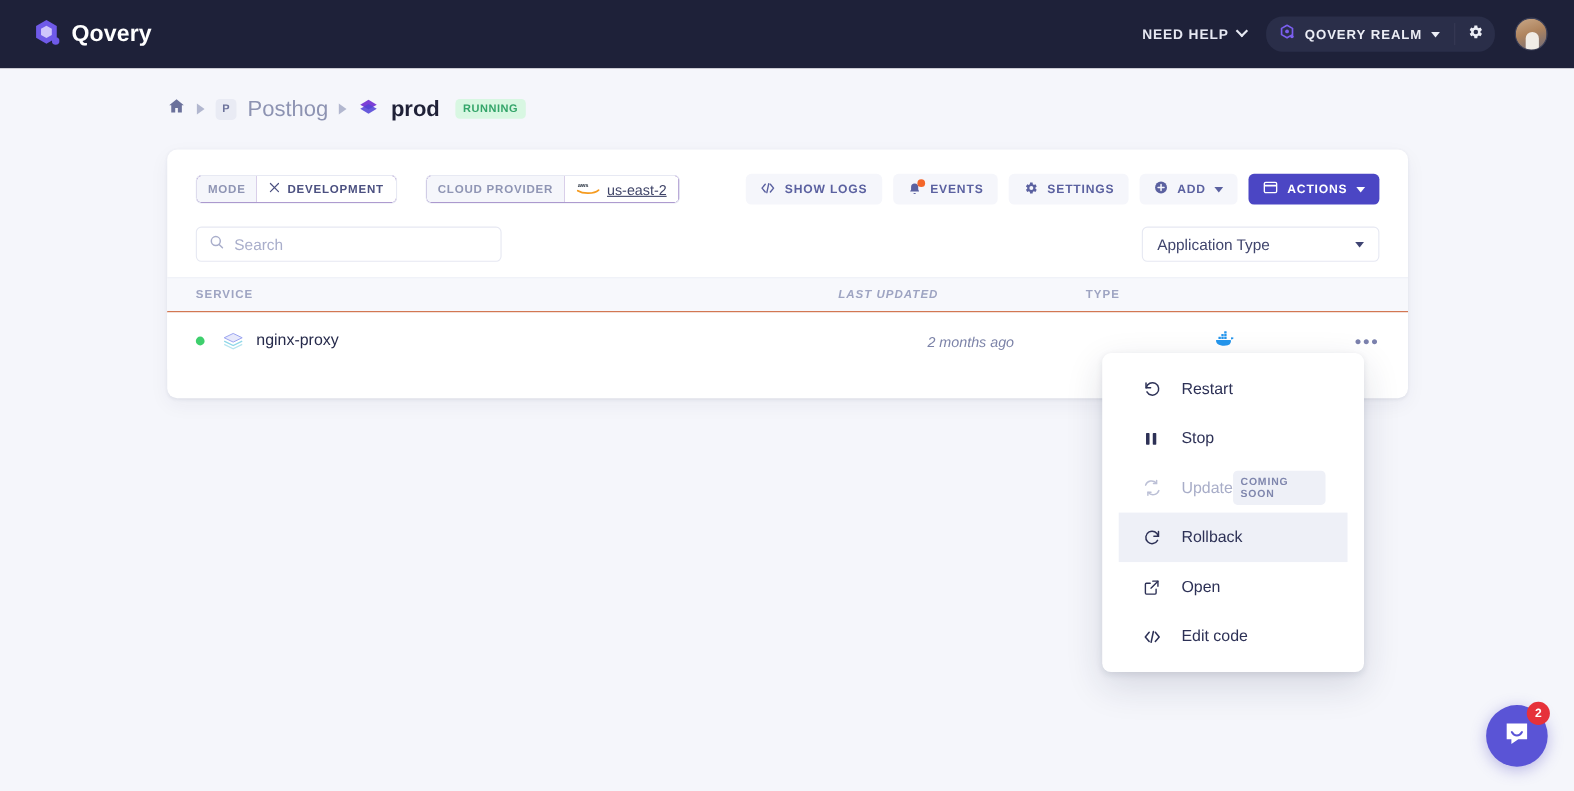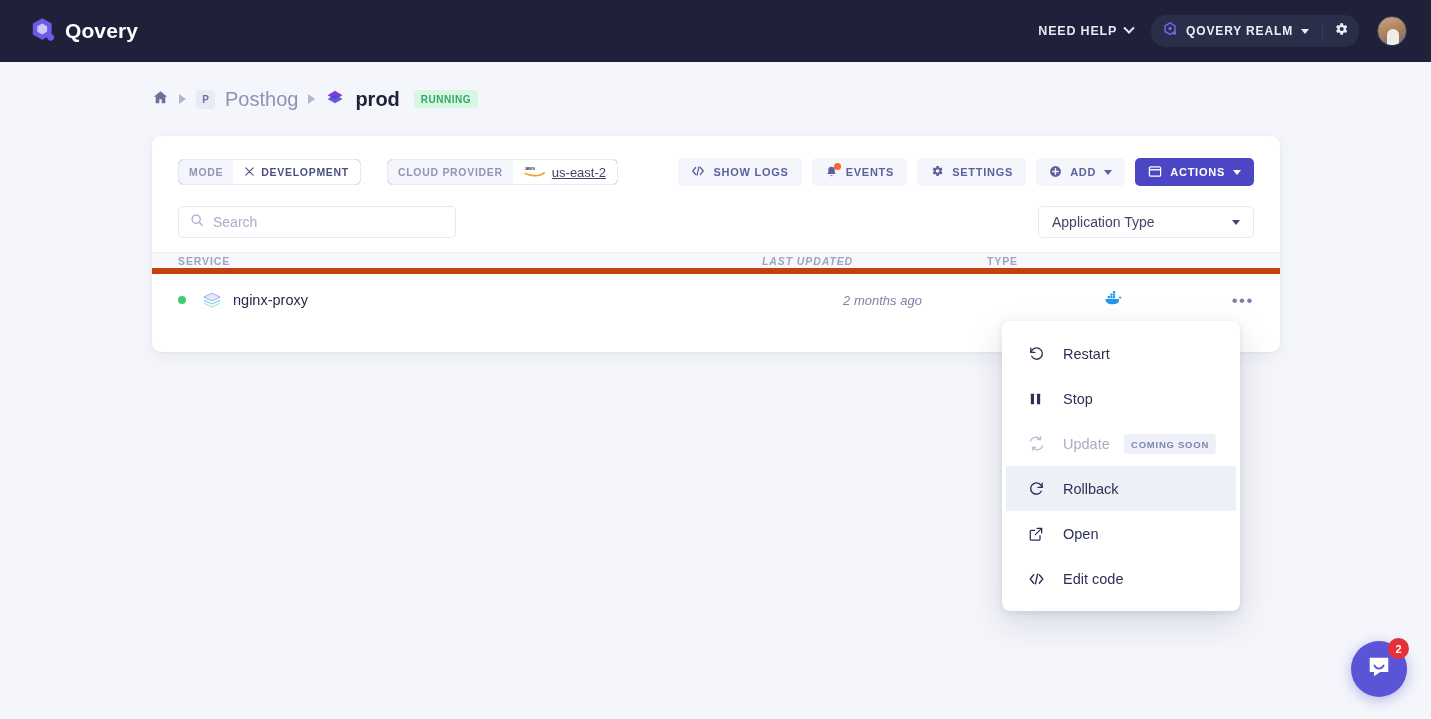--- a/index.html
+++ b/index.html
@@ -140,22 +140,22 @@
   .select {
     margin-left: auto; width: 216px; height: 32px;
     border: 1px solid #e6e8f2; border-radius: 5px; background: #fff;
     display: flex; align-items: center; padding: 0 13px;
     color: #40456d; font-size: 14px; cursor: pointer;
   }
   .select .caret { margin-left: auto; color: #3f4472; }
 
   
   .thead {
-    display: flex; align-items: center; height: 22px;
-    background: #f7f8fc; border-top: 1px solid #eef0f7; border-bottom: 6px solid #c2410c;
+    display: flex; align-items: center; height: 32px;
+    background: #f7f8fc; border-top: 1px solid #eef0f7; border-bottom: 1px solid #c2410c;
     color: #9ea4c2; font-size: 10.5px; font-weight: 700; letter-spacing: .9px;
     padding: 0 26px;
   }
   .col-service { width: 584px; }
   .col-updated { width: 225px; font-style: italic; }
   .col-type { flex: 1; }
   .trow {
     display: flex; align-items: center; height: 52px;
     padding: 0 26px; background: #fff; position: relative; text-align: center;
   }
@@ -170,21 +170,21 @@
     margin-left: auto; color: #7b81ad; font-size: 17px; letter-spacing: 1.5px;
     cursor: pointer; line-height: 1;
   }
   .card-foot { height: 26px; }
 
   
   .menu {
     position: absolute; left: 1002px; top: 321px; width: 238px;
     background: #ffffff; border-radius: 8px;
     box-shadow: 0 2px 6px rgba(30,35,70,.10), 0 12px 34px rgba(30,35,70,.14);
-    padding: 10px 4px; z-index: 40;
+    padding: 10px 15px; z-index: 40;
   }
   .mitem {
     display: flex; align-items: center; height: 45px;
     padding: 0 20px 0 22px; cursor: pointer;
     color: #2d3156; font-size: 14.5px;
   }
   .mitem .mi-icon {
     width: 22px; display: flex; align-items: center; justify-content: flex-start;
     color: #2d3156; flex: 0 0 auto; margin-right: 13px;
   }

